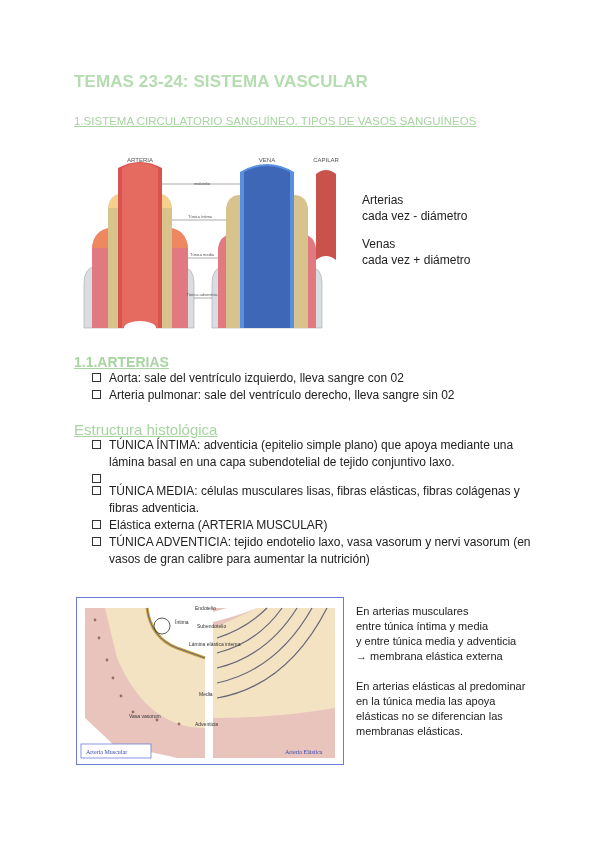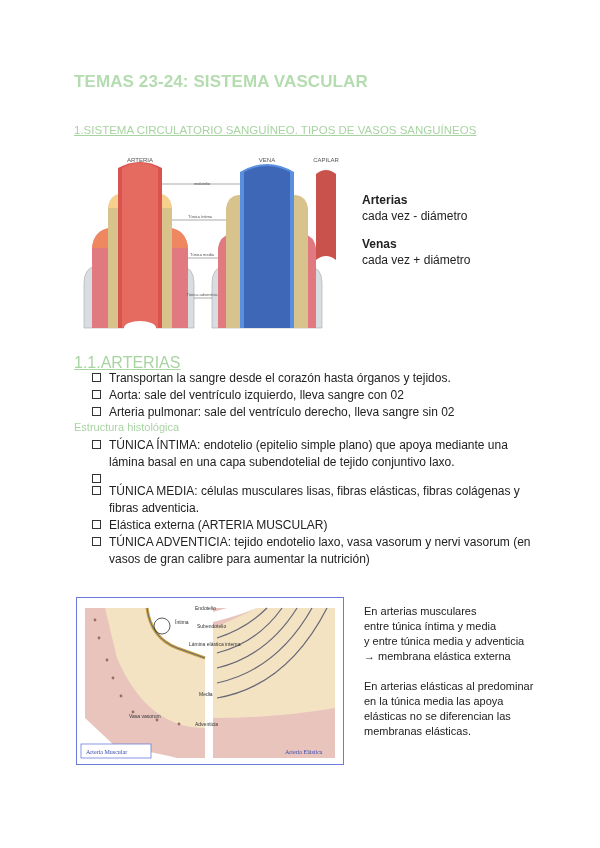--- a/index.html
+++ b/index.html
@@ -1,33 +1,33 @@
 <!DOCTYPE html>
 <html><head>
 <meta charset="utf-8">
 <style>
   html, body { margin: 0; padding: 0; background: #ffffff; }
   body { width: 600px; height: 848px; position: relative; overflow: hidden;
          font-family: "Liberation Sans", sans-serif; color: #222; }
   .title { position: absolute; left: 74px; top: 72px; font-size: 17px; font-weight: bold;
            color: #b5dcb0; letter-spacing: 0.1px; }
-  .h1 { position: absolute; left: 74px; top: 124px; font-size: 11.5px; color: #a8d4a2;
+  .h1 { position: absolute; left: 74px; top: 115px; font-size: 11.5px; color: #a8d4a2;
         text-decoration: underline; }
   .fig1 { position: absolute; left: 80px; top: 148px; width: 280px; height: 185px; }
   .side1 { position: absolute; left: 362px; top: 192px; font-size: 12px; line-height: 16px; color:#222; }
-  .side1 .b { font-weight: bold; }
+  .side1 .b { font-weight: normal; }
   .side1 .gap { height: 12px; }
-  .h2 { position: absolute; left: 74px; top: 354px; font-size: 16px; color: #a8d4a2;
-        text-decoration: underline; }
+  .h2 { position: absolute; left: 74px; top: 354px; font-size: 14px; color: #a8d4a2;
+        text-decoration: underline; font-weight: bold; }
   .list { position: absolute; left: 92px; width: 450px; font-size: 12px; line-height: 17px; color: #222; }
   .li { display: flex; }
   .cb { width: 9px; height: 9px; border: 1.3px solid #333; margin: 3px 8px 0 0; flex: 0 0 auto; box-sizing: border-box; }
-  .h3 { position: absolute; left: 74px; top: 421px; font-size: 11px; color: #a8d4a2; }
+  .h3 { position: absolute; left: 74px; top: 421px; font-size: 15px; color: #a8d4a2; text-decoration: underline; }
   .fig2 { position: absolute; left: 76px; top: 597px; width: 268px; height: 168px; border: 1.5px solid #6c7bd9; box-sizing: border-box; background:#fff; overflow:hidden; }
-  .side2 { position: absolute; left: 364px; top: 604px; font-size: 11px; line-height: 15px; color:#222; }
+  .side2 { position: absolute; left: 356px; top: 604px; font-size: 11px; line-height: 15px; color:#222; }
   .side2 .gap { height: 15px; }
   .lbl { font-family: "Liberation Sans", sans-serif; }
 </style>
 </head>
 <body>
 
 <div class="title">TEMAS 23-24: SISTEMA VASCULAR</div>
 
 <div class="h1">1.SISTEMA CIRCULATORIO SANGUÍNEO. TIPOS DE VASOS SANGUÍNEOS</div>
 
@@ -70,38 +70,34 @@
   <div class="gap"></div>
   <div class="b">Venas</div>
   <div>cada vez + diámetro</div>
 </div>
 
 <div class="h2">1.1.ARTERIAS</div>
 
 <div class="list" style="top:370px;">
   <div class="li">
       <span class="cb"></span>
-      <span>Transportan la sangre desde el corazón hasta órganos y tejidos.</span>
-    </div>
-  <div class="li">
-      <span class="cb"></span>
       <span>Aorta: sale del ventrículo izquierdo, lleva sangre con 02</span>
     </div>
   <div class="li">
       <span class="cb"></span>
       <span>Arteria pulmonar: sale del ventrículo derecho, lleva sangre sin 02</span>
     </div>
 </div>
 
 <div class="h3">Estructura histológica</div>
 
 <div class="list" style="top:437px;">
   <div class="li">
       <span class="cb"></span>
-      <span>TÚNICA ÍNTIMA: endotelio (epitelio simple plano) que apoya mediante una lámina basal en una capa subendotelial de tejido conjuntivo laxo.</span>
+      <span>TÚNICA ÍNTIMA: adventicia (epitelio simple plano) que apoya mediante una lámina basal en una capa subendotelial de tejido conjuntivo laxo.</span>
     </div>
   <div class="li">
       <span class="cb"></span>
     </div>
   <div class="li">
       <span class="cb"></span>
       <span>TÚNICA MEDIA: células musculares lisas, fibras elásticas, fibras colágenas y fibras adventicia.</span>
     </div>
   <div class="li">
       <span class="cb"></span>

